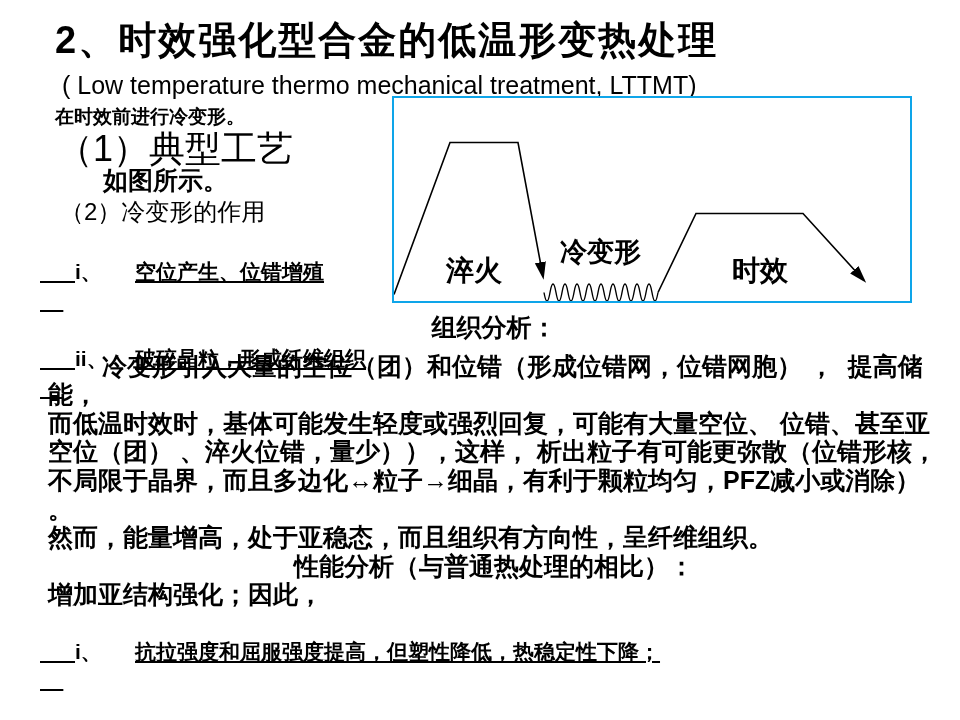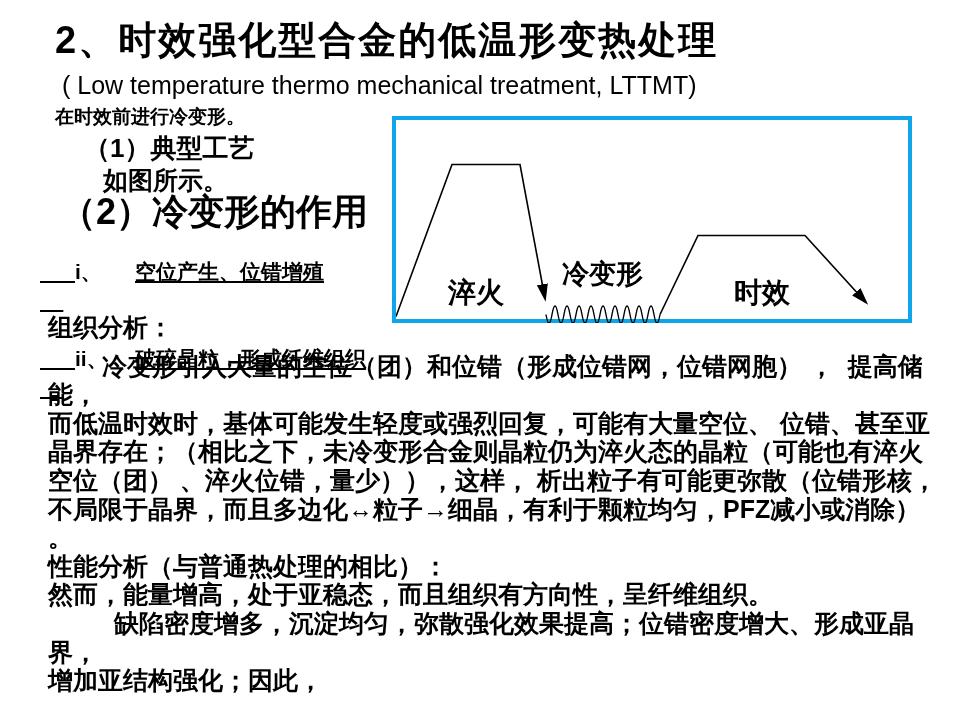--- a/index.html
+++ b/index.html
@@ -14,38 +14,38 @@
     position: absolute; top: 18px; left: 55px;
     font-size: 38px; line-height: 44px; letter-spacing: 2px; font-weight: 800;
     white-space: pre;
   }
   .subtitle {
     position: absolute; top: 70px; left: 62px;
     font-size: 25px; line-height: 30px; font-weight: 400; white-space: pre;
   }
   .left-col { position: absolute; top: 101px; left: 0; width: 400px; }
   .intro   { margin-left: 55px; font-size: 19px; line-height: 31px; white-space: pre; }
-  .h-num   { margin-left: 84px; font-size: 26px; line-height: 33px; font-weight: 700; white-space: pre; }
+  .h-num   { margin-left: 57px; font-size: 36px; line-height: 33px; font-weight: 400; white-space: pre; }
   .fig-note{ margin-left: 103px; font-size: 25px; line-height: 31px; white-space: pre; }
-  .h-num2  { margin-left: 60px; font-size: 36px; line-height: 32px; font-weight: 700; white-space: pre; }
+  .h-num2  { margin-left: 60px; font-size: 24px; line-height: 32px; font-weight: 400; white-space: pre; }
   .item    { margin-left: 40px; font-size: 21px; line-height: 29px; white-space: pre; text-decoration: underline; }
   .item .marker { display: inline-block; min-width: 60px; }
 
   .lower { position: absolute; top: 313px; left: 48px; width: 892px;
            font-size: 25px; line-height: 28.6px; }
   .lower .line { white-space: pre-wrap; }
-  .lower .head { font-weight: 800; }
+  .lower .head { font-weight: 800; text-align: center; }
   .indent-2 { text-indent: 54px; margin-top: 10px; }
   .indent-25 { text-indent: 66px; }
   .lower .item { margin-left: -8px; line-height: 28.6px; }
 
   .diagram {
-    position: absolute; left: 392px; top: 116px;
+    position: absolute; left: 392px; top: 96px;
     width: 520px; height: 207px;
-    border: 4px solid #0ea5e9; background: #ffffff;
+    border: 2px solid #0ea5e9; background: #ffffff;
   }
   .diagram svg { position: absolute; left: 0; top: 0; width: 516px; height: 203px; }
   .dlabel { position: absolute; font-size: 28px; font-weight: 800; white-space: pre; }
   .lbl-quench { left: 52px; top: 154px; }
   .lbl-cold   { left: 166px; top: 136px; font-size: 27px; }
   .lbl-aging  { left: 338px; top: 154px; }
 </style>
 </head>
 <body>
 
@@ -89,27 +89,25 @@
     </svg>
     <span class="dlabel lbl-quench">淬火</span>
     <span class="dlabel lbl-cold">冷变形</span>
     <span class="dlabel lbl-aging">时效</span>
   </div>
 
   <div class="lower">
     <div class="line head">组织分析：</div>
     <div class="line indent-2">冷变形引入大量的空位（团）和位错（形成位错网，位错网胞） ，  提高储能，</div>
     <div class="line">而低温时效时，基体可能发生轻度或强烈回复，可能有大量空位、 位错、甚至亚</div>
-    <div class="line">晶界存在；（相比之下，未冷变形合金则晶粒仍为淬火态的晶粒（可能也有淬火</div>
     <div class="line">空位（团） 、淬火位错，量少）），这样， 析出粒子有可能更弥散（位错形核，</div>
     <div class="line">不局限于晶界，而且多边化↔粒子→细晶，有利于颗粒均匀，PFZ减小或消除） 。</div>
+    <div class="line">然而，能量增高，处于亚稳态，而且组织有方向性，呈纤维组织。</div>
+
     <div class="line head">性能分析（与普通热处理的相比）：</div>
-
-    <div class="line">然而，能量增高，处于亚稳态，而且组织有方向性，呈纤维组织。</div>
-    <div class="line indent-25">缺陷密度增多，沉淀均匀，弥散强化效果提高；位错密度增大、形成亚晶界，</div>
     <div class="line">增加亚结构强化；因此，</div>
 
     <div class="item">
       <span class="marker">i、</span><span>抗拉强度和屈服强度提高，但塑性降低，热稳定性下降；</span>
     </div>
 
   </div>
 
 </div>
 

